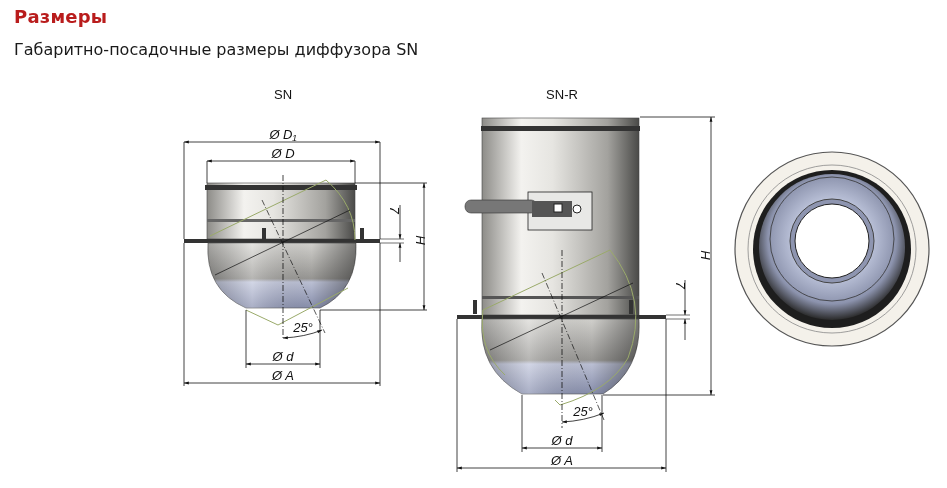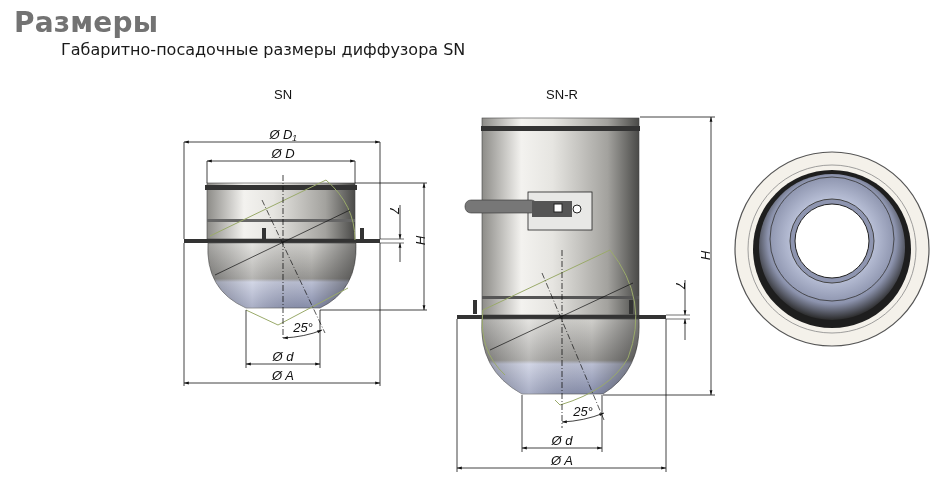--- a/index.html
+++ b/index.html
@@ -1,18 +1,18 @@
 <!DOCTYPE html>
 <html><head>
 <meta charset="utf-8">
 <style>
   html,body{margin:0;padding:0;background:#ffffff;}
   body{width:947px;height:488px;position:relative;overflow:hidden;font-family:"DejaVu Sans",sans-serif;}
-  .title{position:absolute;left:14px;top:6px;font-size:28px;font-weight:bold;color:#737373;letter-spacing:0.2px;}
-  .subtitle{position:absolute;left:14px;top:40px;font-size:16px;color:#1a1a1a;margin-left:47px;}
+  .title{position:absolute;left:14px;top:6px;font-size:18px;font-weight:bold;color:#b91c1c;letter-spacing:0.2px;}
+  .subtitle{position:absolute;left:14px;top:40px;font-size:16px;color:#1a1a1a;}
   svg{position:absolute;left:0;top:0;}
   .lbl{font-family:"Liberation Sans",sans-serif;font-size:13px;fill:#111;}
   .dim{font-family:"Liberation Sans",sans-serif;font-size:13px;font-style:italic;fill:#111;}
 </style>
 </head>
 <body>
 
 <div class="title">Размеры</div>
 <div class="subtitle">Габаритно-посадочные размеры диффузора SN</div>
 

